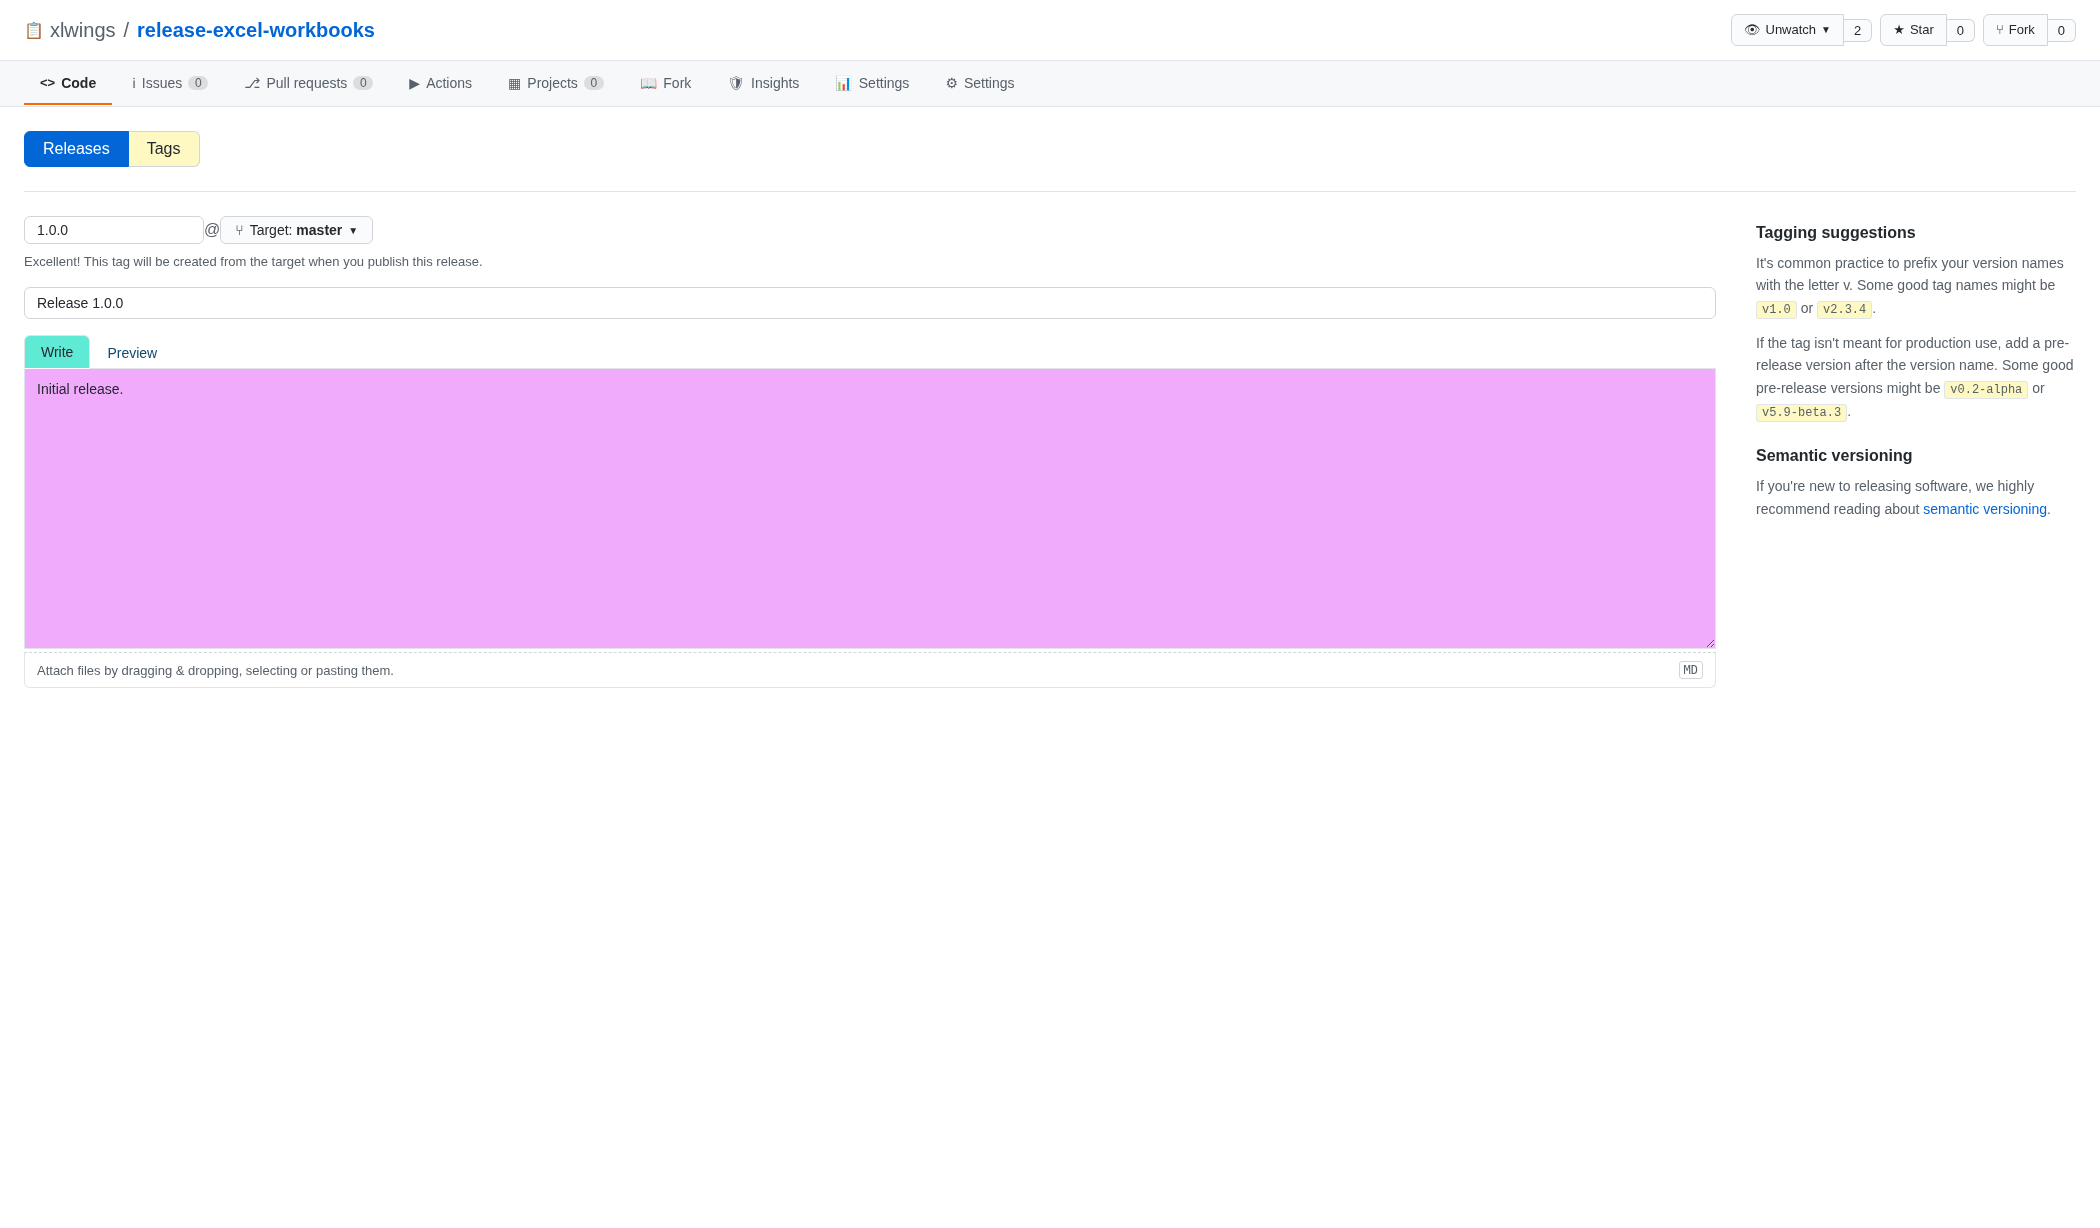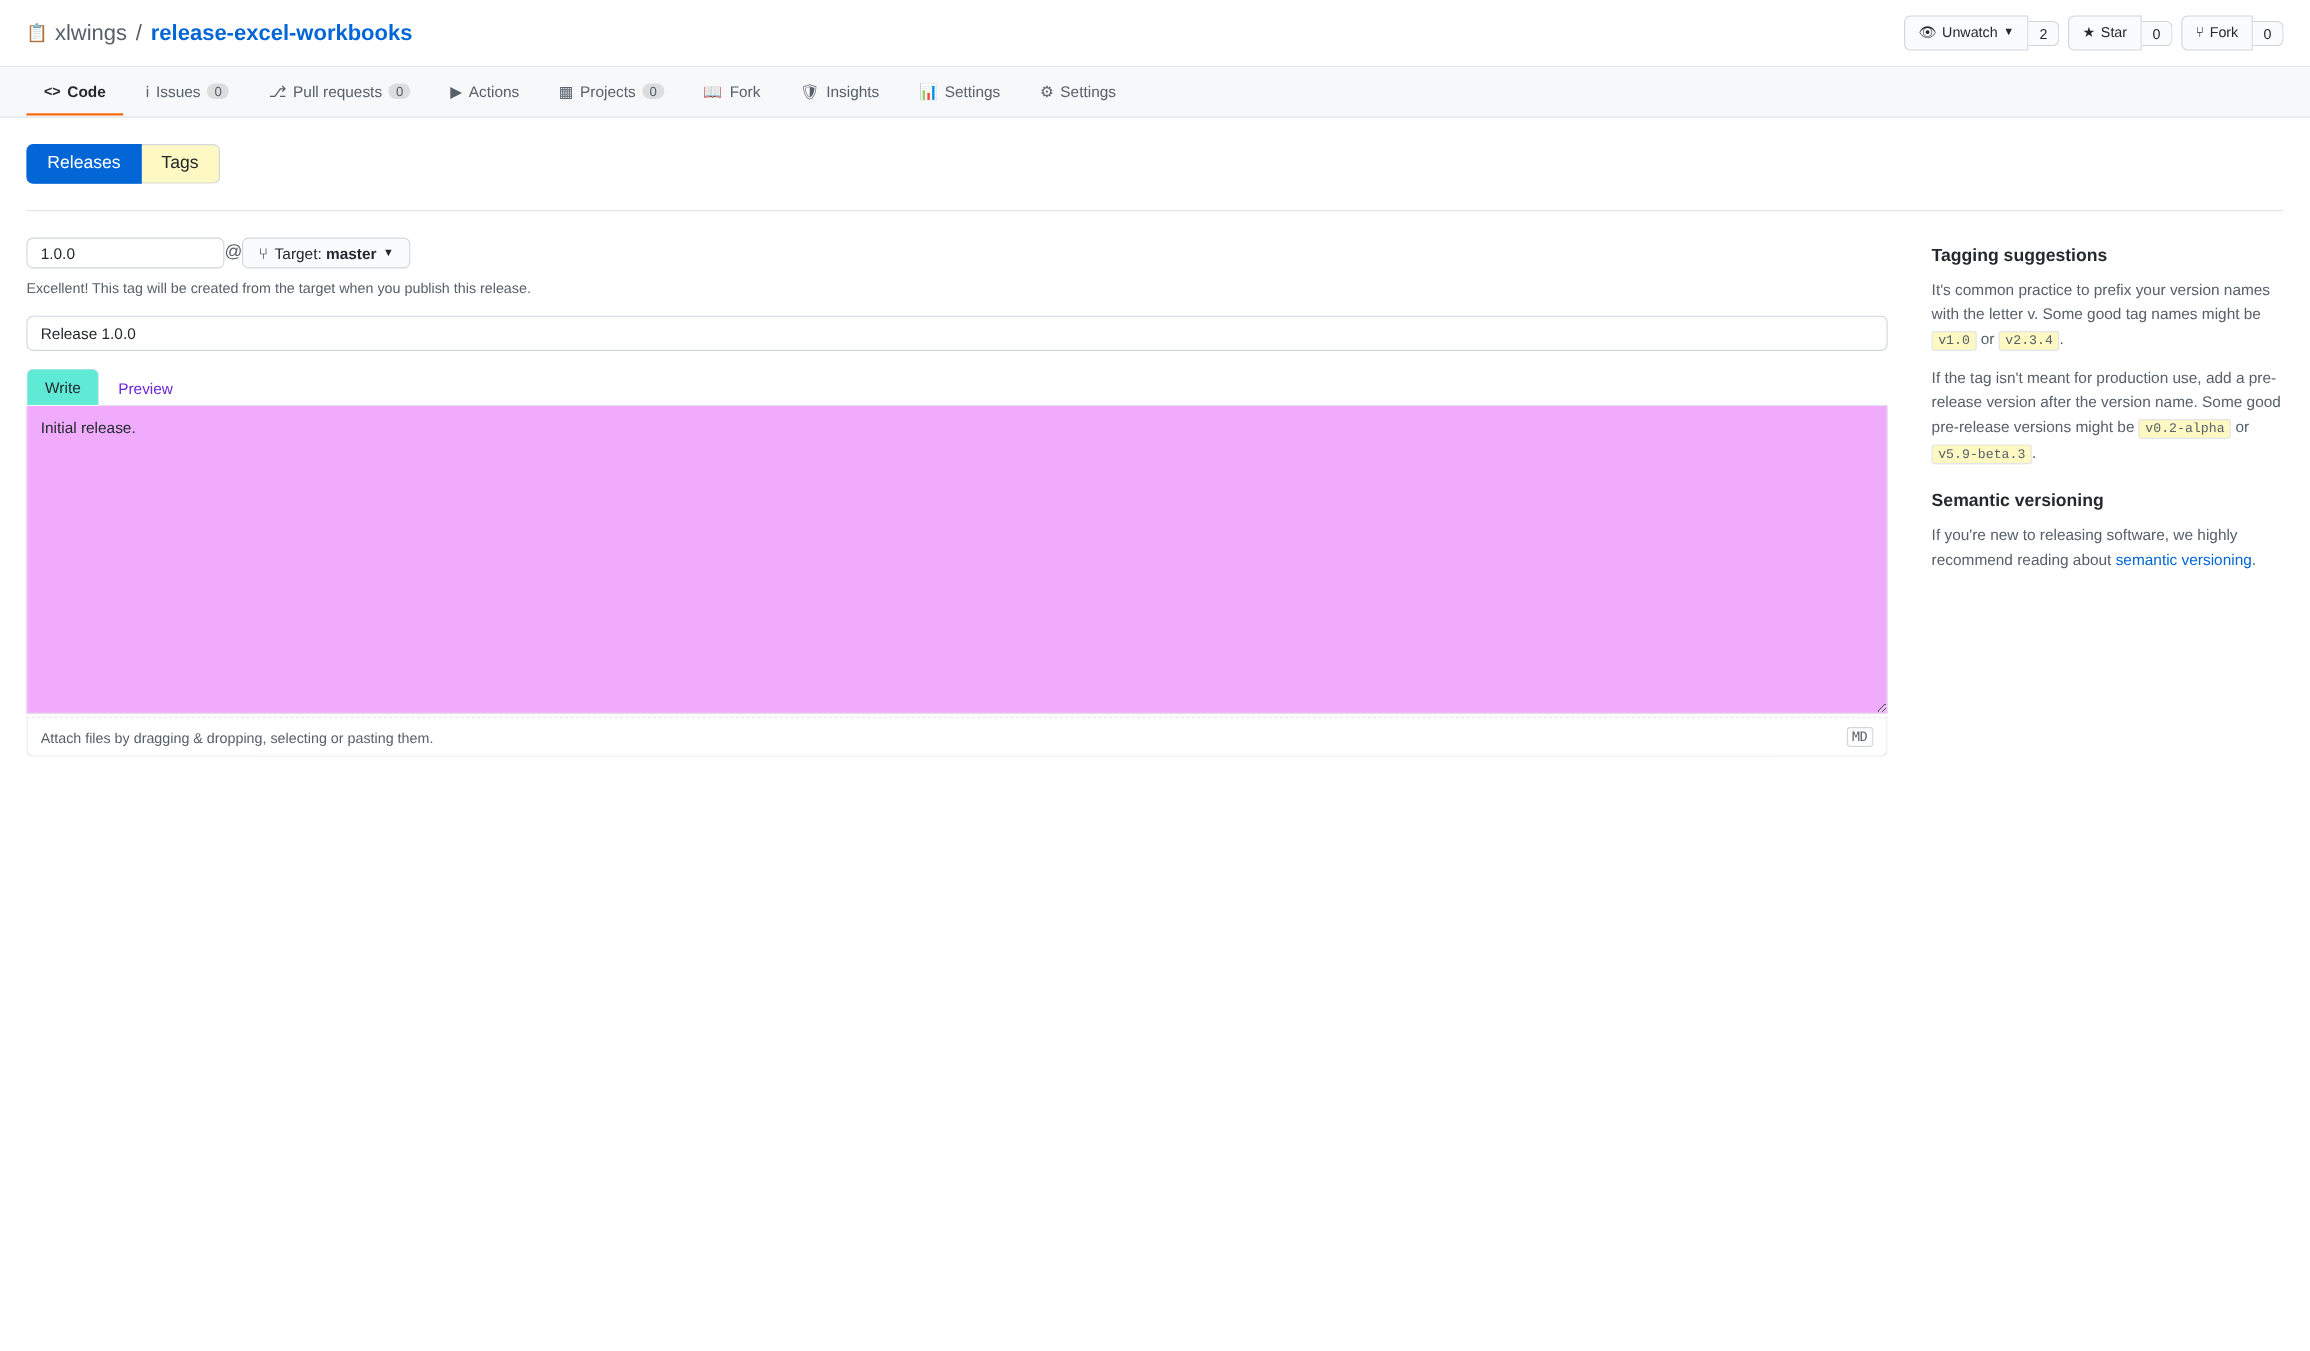--- a/index.html
+++ b/index.html
@@ -228,21 +228,21 @@
       display: flex;
       border-bottom: 1px solid #e1e4e8;
       margin-bottom: 0;
     }
     .editor-tab {
       padding: 8px 16px;
       font-size: 14px;
       cursor: pointer;
       border: 1px solid transparent;
       border-bottom: none;
-      color: #6d28d9;
+      color: #0c4a6e;
       background: transparent;
       margin-bottom: -1px;
     }
     .editor-tab.active {
       color: #24292e;
       background: #5eead4;
       border: 1px solid #e1e4e8;
       border-bottom: 1px solid #fff;
       border-radius: 6px 6px 0 0;
     }

